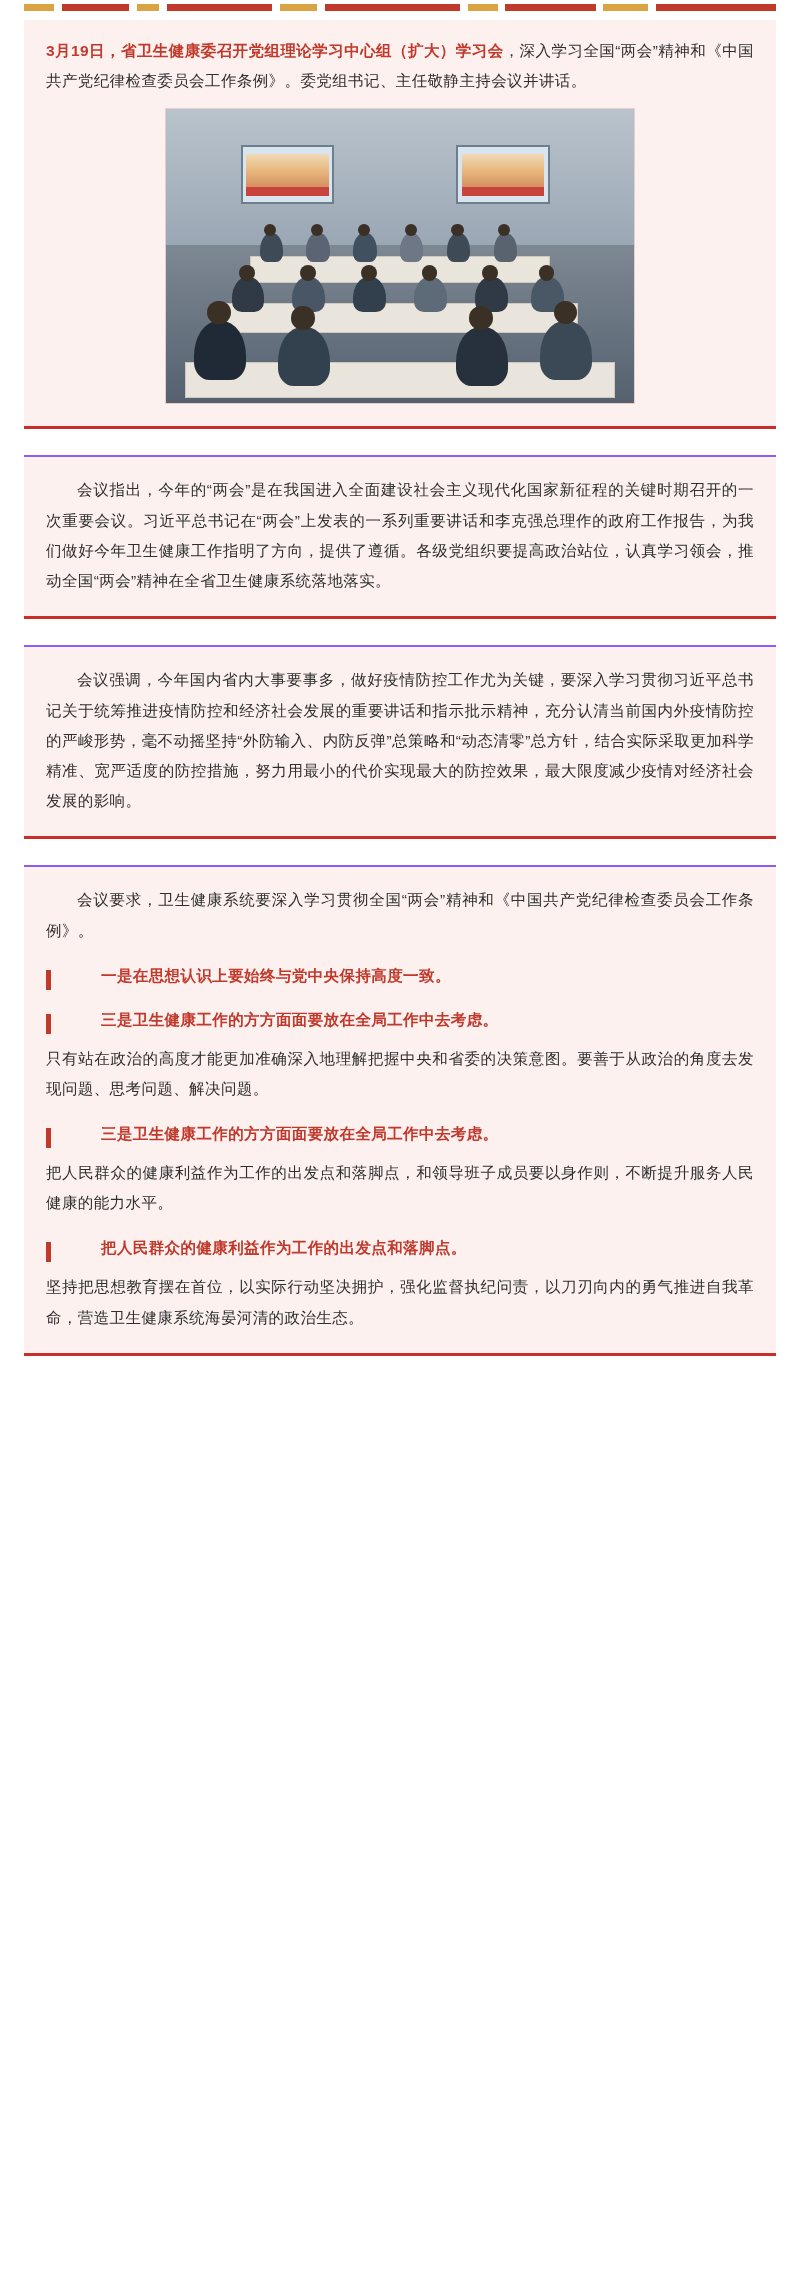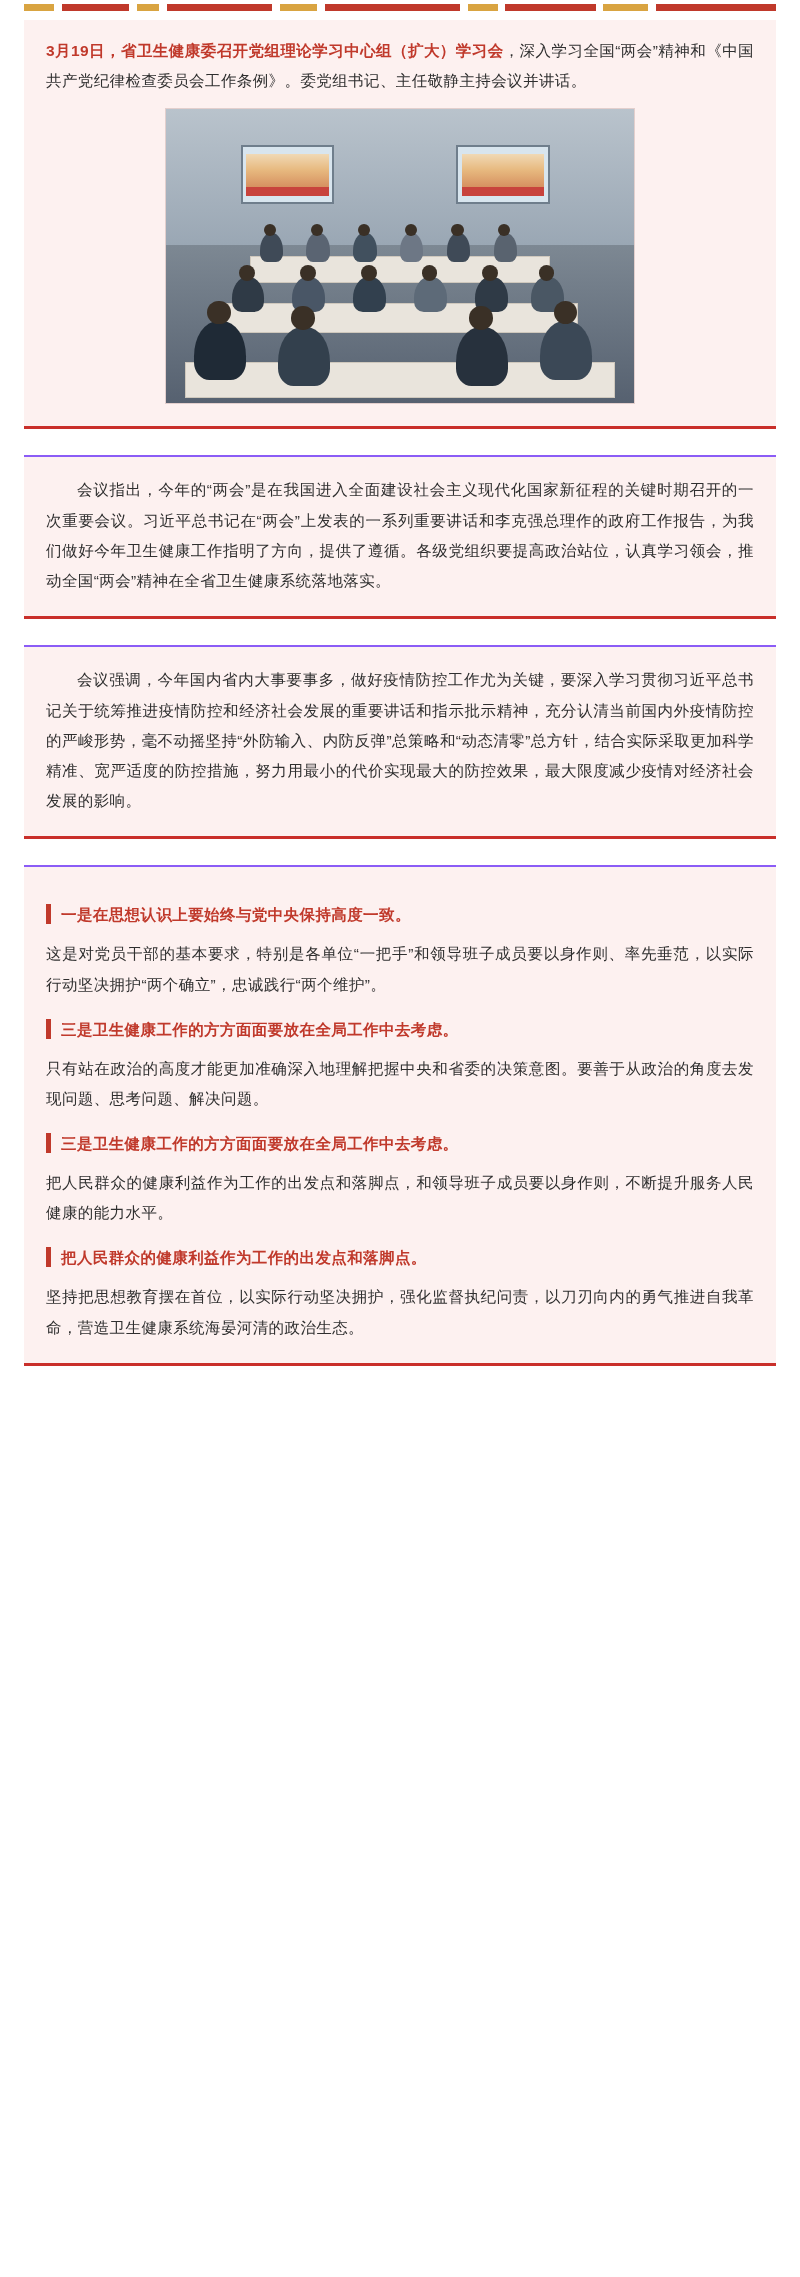--- a/index.html
+++ b/index.html
@@ -120,22 +120,23 @@
   }
   .ph-head {
     position: absolute;
     border-radius: 50%;
     background: #3a3026;
   }
 
   
   .bullet-head {
     display: flex;
-    align-items: flex-start;
+    align-items: flex-end;
     margin: 16px 0 10px 0;
+    gap: 40px;
   }
   .bullet-bar {
     width: 5px;
     min-width: 5px;
     height: 20px;
     background: #c0392b;
     margin-right: 10px;
     margin-top: 3px;
   }
   .bullet-text {
@@ -230,26 +231,26 @@
 
   <div class="card">
     <p class="para">会议指出，今年的“两会”是在我国进入全面建设社会主义现代化国家新征程的关键时期召开的一次重要会议。习近平总书记在“两会”上发表的一系列重要讲话和李克强总理作的政府工作报告，为我们做好今年卫生健康工作指明了方向，提供了遵循。各级党组织要提高政治站位，认真学习领会，推动全国“两会”精神在全省卫生健康系统落地落实。</p>
   </div>
 
   <div class="card">
     <p class="para">会议强调，今年国内省内大事要事多，做好疫情防控工作尤为关键，要深入学习贯彻习近平总书记关于统筹推进疫情防控和经济社会发展的重要讲话和指示批示精神，充分认清当前国内外疫情防控的严峻形势，毫不动摇坚持“外防输入、内防反弹”总策略和“动态清零”总方针，结合实际采取更加科学精准、宽严适度的防控措施，努力用最小的代价实现最大的防控效果，最大限度减少疫情对经济社会发展的影响。</p>
   </div>
 
   <div class="card">
+    <p class="para">会议要求，卫生健康系统要深入学习贯彻全国“两会”精神和《中国共产党纪律检查委员会工作条例》。</p>
 
     <div class="bullet-head">
       <div class="bullet-bar"></div>
       <div class="bullet-text">一是在思想认识上要始终与党中央保持高度一致。</div>
     </div>
-    <p class="para noindent">这是对党员干部的基本要求，特别是各单位“一把手”和领导班子成员要以身作则、率先垂范，以实际行动坚决拥护“两个确立”，忠诚践行“两个维护”。</p>
 
     <div class="bullet-head">
       <div class="bullet-bar"></div>
       <div class="bullet-text">三是卫生健康工作的方方面面要放在全局工作中去考虑。</div>
     </div>
     <p class="para noindent">只有站在政治的高度才能更加准确深入地理解把握中央和省委的决策意图。要善于从政治的角度去发现问题、思考问题、解决问题。</p>
 
     <div class="bullet-head">
       <div class="bullet-bar"></div>
       <div class="bullet-text">三是卫生健康工作的方方面面要放在全局工作中去考虑。</div>

